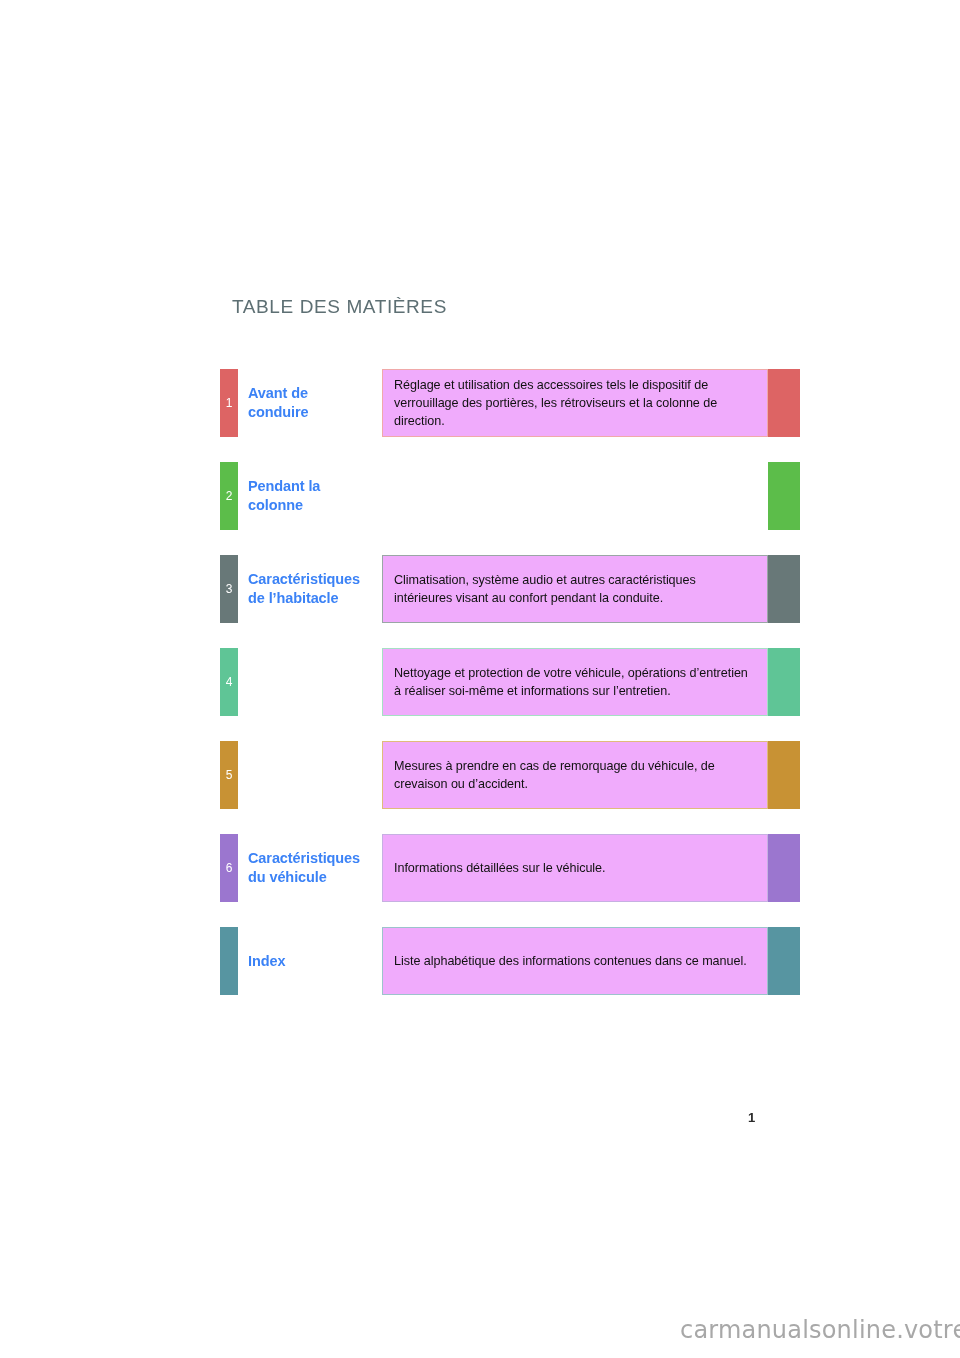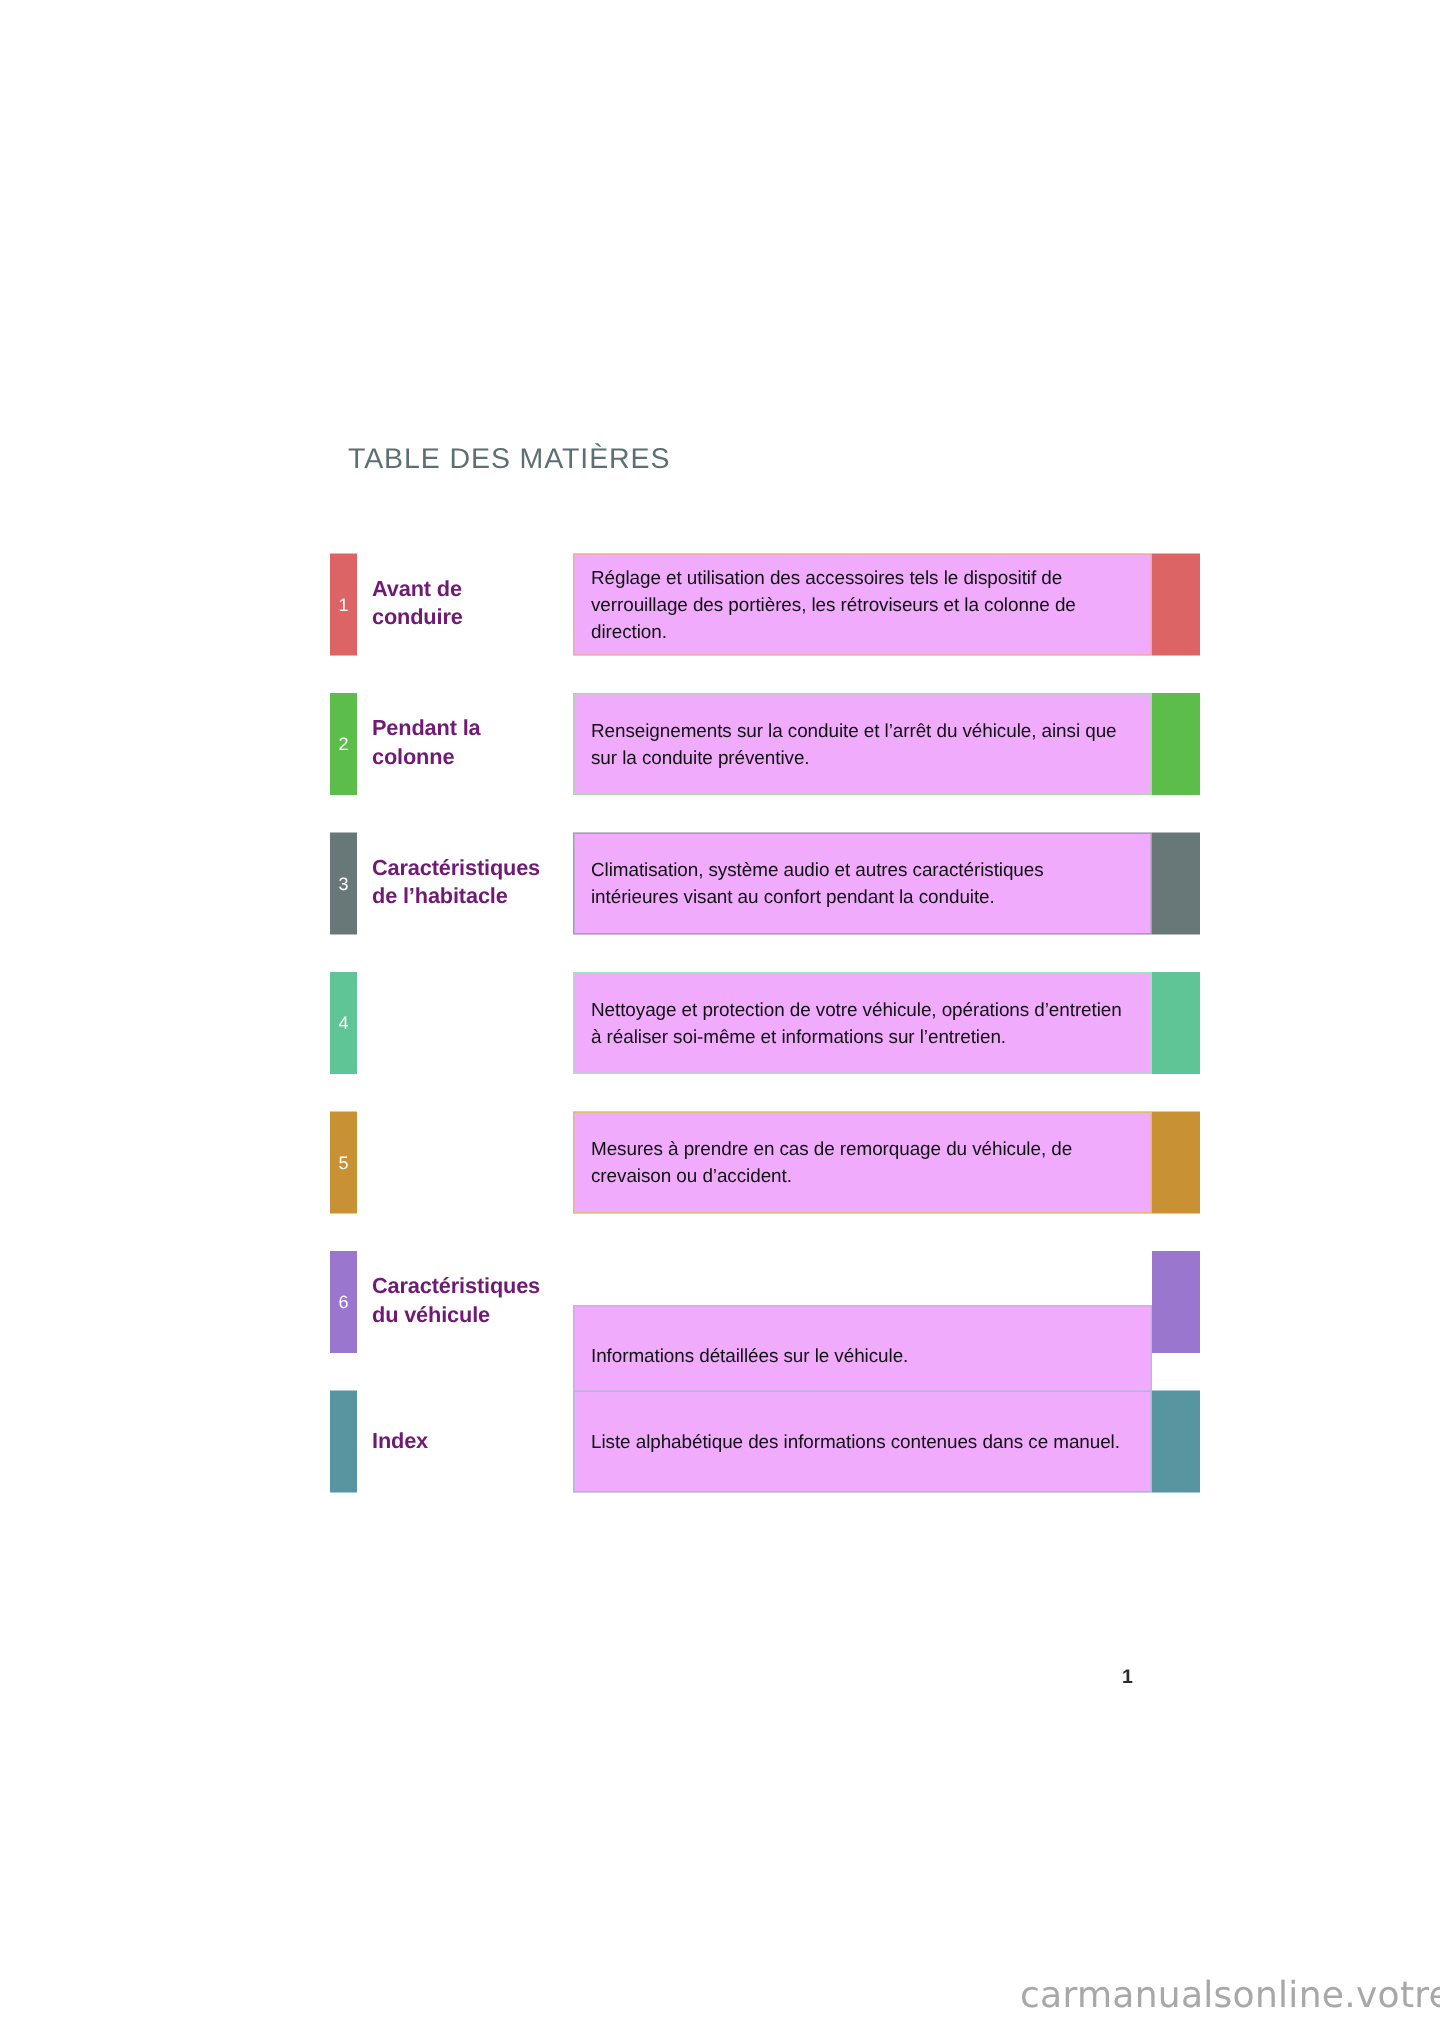--- a/index.html
+++ b/index.html
@@ -75,21 +75,21 @@
     position: absolute;
     left: 28px;
     top: 0;
     width: 130px;
     height: 68px;
     display: flex;
     flex-direction: column;
     justify-content: center;
     font-size: 14.5px;
     font-weight: bold;
-    color: #701a75;
+    color: #3b82f6;
     line-height: 1.28;
     letter-spacing: -0.1px;
   }
   .row-title .tline { display: block; }
 
   
   .row-desc {
     position: absolute;
     left: 162px;
     top: 0;
@@ -161,23 +161,20 @@
         <div class="row-endblock" style="background: rgb(221, 100, 100);"></div>
       </div>
       <div class="toc-row">
         <div class="row-tab" style="background: rgb(92, 189, 74);">
           <span class="row-tab-num">2</span>
         </div>
         <div class="row-title">
           <span class="tline">Pendant la</span>
           <span class="tline">colonne</span>
         </div>
-        <div class="row-desc" style="border-color: rgb(169, 221, 160);">
-          <span class="row-desc-text">Renseignements sur la conduite et l’arrêt du véhicule, ainsi que sur la conduite préventive.</span>
-        </div>
         <div class="row-endblock" style="background: rgb(92, 189, 74);"></div>
       </div>
       <div class="toc-row">
         <div class="row-tab" style="background: rgb(104, 120, 120);">
           <span class="row-tab-num">3</span>
         </div>
         <div class="row-title">
           <span class="tline">Caractéristiques</span>
           <span class="tline">de l’habitacle</span>
         </div>
@@ -205,21 +202,21 @@
         <div class="row-endblock" style="background: rgb(200, 146, 52);"></div>
       </div>
       <div class="toc-row">
         <div class="row-tab" style="background: rgb(155, 118, 207);">
           <span class="row-tab-num">6</span>
         </div>
         <div class="row-title">
           <span class="tline">Caractéristiques</span>
           <span class="tline">du véhicule</span>
         </div>
-        <div class="row-desc" style="border-color: rgb(198, 176, 226); margin-top: 36px;">
+        <div class="row-desc" style="border-color: rgb(198, 176, 226);">
           <span class="row-desc-text">Informations détaillées sur le véhicule.</span>
         </div>
         <div class="row-endblock" style="background: rgb(155, 118, 207);"></div>
       </div>
       <div class="toc-row">
         <div class="row-tab" style="background: rgb(87, 149, 161);">
           <span class="row-tab-num"></span>
         </div>
         <div class="row-title">
           <span class="tline">Index</span>

